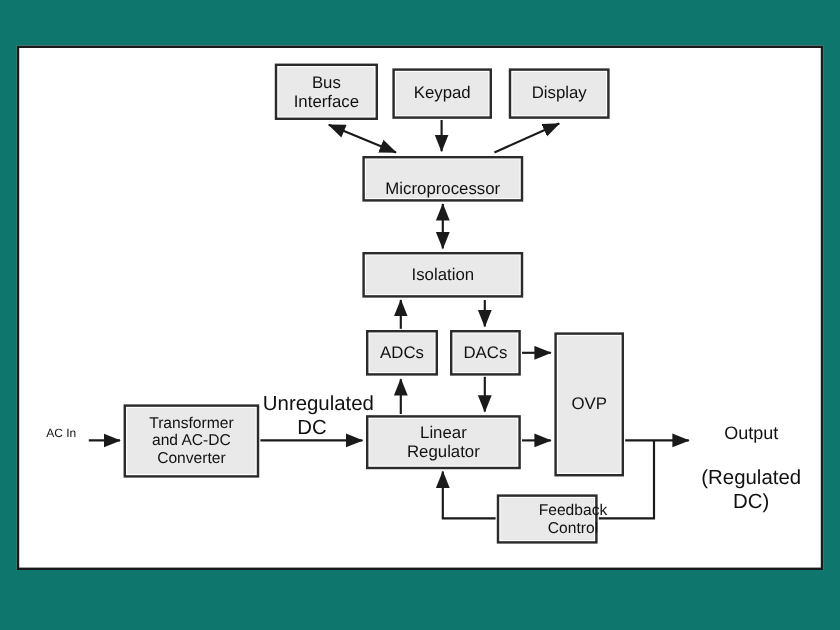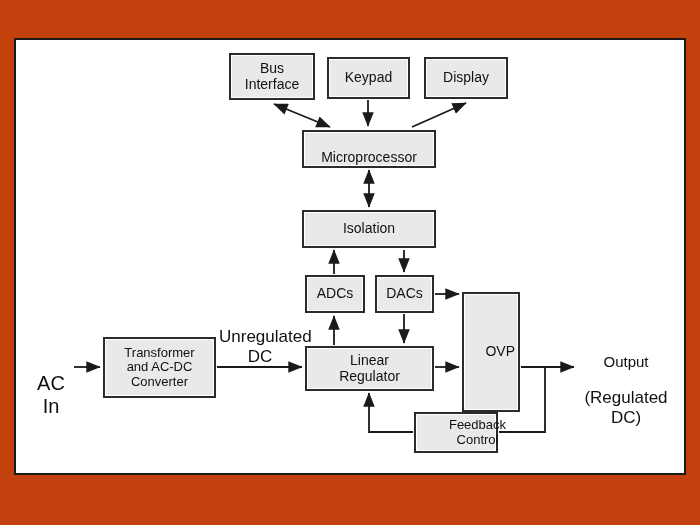--- a/index.html
+++ b/index.html
@@ -10,21 +10,21 @@
   body {
     width: 700px;
     height: 525px;
     font-family: "Liberation Sans", sans-serif;
     overflow: hidden;
   }
   #canvas {
     position: relative;
     width: 700px;
     height: 525px;
-    background: #c2410c;
+    background: #0f766e;
   }
   
   .figure-frame {
     position: absolute;
     left: 14px;
     top: 38px;
     width: 672px;
     height: 437px;
     border: 2px solid #1a1a1a;
     box-sizing: border-box;
@@ -62,21 +62,21 @@
   }
   
   .annot {
     position: absolute;
     color: #111111;
     text-align: center;
     font-family: "Liberation Sans", sans-serif;
     line-height: 1.15;
     white-space: pre-line;
   }
-  .annot.big { font-size: 20px; margin-top: 16px; }
+  .annot.big { font-size: 10px; }
   .annot.small { font-size: 17px; }
   .annot.out-title { font-size: 15px; }
 </style>
 </head>
 <body>
 
 <div id="canvas">
 
   <div class="figure-frame"></div>
 
@@ -146,21 +146,21 @@
   </div>
 
   <div class="block" style="left:375px; top:275px; width:59px; height:38px;">
     <span class="block-label">DACs</span>
   </div>
 
   <div class="block" style="left:305px; top:275px; width:60px; height:38px;">
     <span class="block-label">ADCs</span>
   </div>
 
-  <div class="block" style="left:462px; top:292px; width:58px; height:120px;justify-content:flex-end;">
+  <div class="block" style="left:462px; top:277px; width:58px; height:120px;">
     <span class="block-label">OVP</span>
   </div>
 
   <div class="block" style="left:305px; top:346px; width:129px; height:45px;justify-content:center;">
     <span class="block-label">Linear
 Regulator</span>
   </div>
 
   <div class="block" style="left:103px; top:337px; width:113px; height:61px; font-size:13px;">
     <span class="block-label">Transformer

